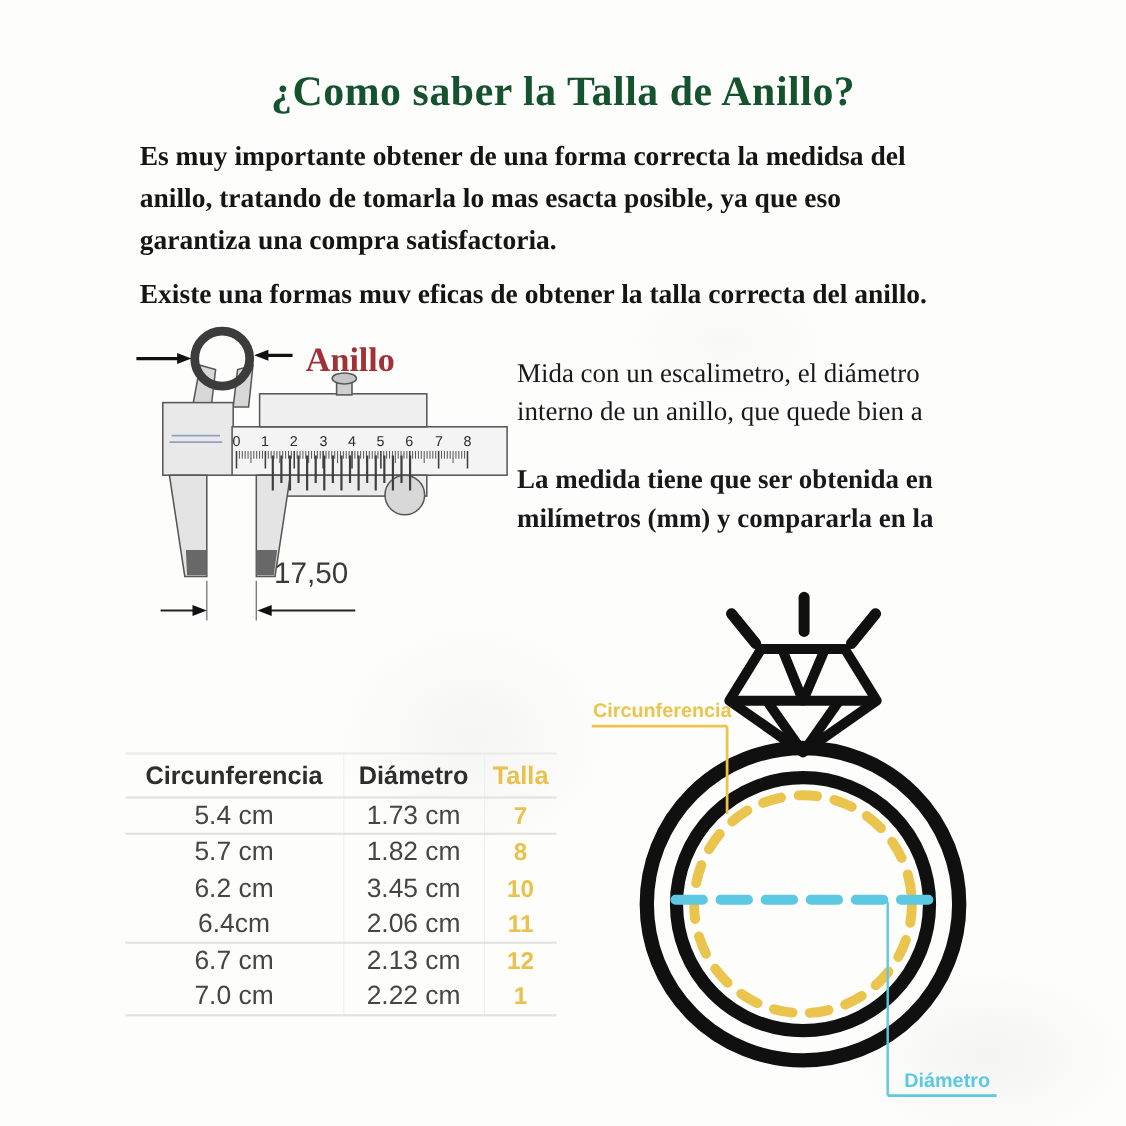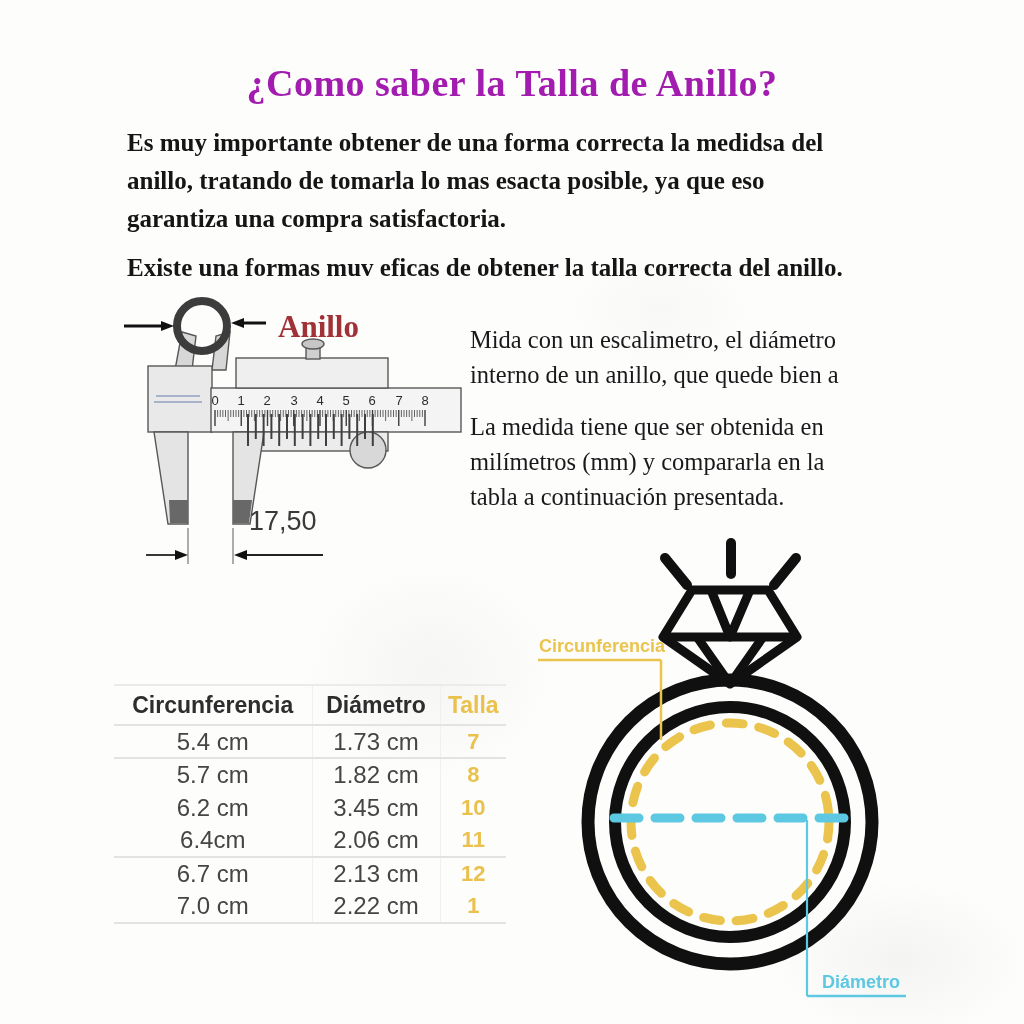--- a/index.html
+++ b/index.html
@@ -11,30 +11,30 @@
   .smudge{position:absolute;border-radius:50%;pointer-events:none;}
   .smudge.s1{left:300px;top:560px;width:260px;height:220px;
     background:radial-gradient(closest-side,rgba(120,120,125,.06),rgba(120,120,125,0));}
   .smudge.s2{left:770px;top:880px;width:260px;height:160px;
     background:radial-gradient(closest-side,rgba(120,120,125,.07),rgba(120,120,125,0));}
   .smudge.s3{left:560px;top:250px;width:200px;height:120px;
     background:radial-gradient(closest-side,rgba(120,120,125,.04),rgba(120,120,125,0));}
 
   .title{
     position:absolute;left:0;top:36px;width:1024px;text-align:center;
-    font-size:38px;letter-spacing:.5px;color:#a21caf;
+    font-size:38px;letter-spacing:.5px;color:#14532d;
   }
   .para{position:absolute;font-size:25px;color:#151515;font-weight:bold;}
   .para .ln{line-height:38px;white-space:nowrap;}
   .p-intro{left:127px;top:124px;}
   .p-method{left:127px;top:249px;}
 
   .right-col{position:absolute;left:470px;top:322px;width:460px;font-size:24.5px;color:#19191b;}
   .right-col .ln{line-height:35px;white-space:nowrap;}
-  .right-col .para2{margin-top:17px;}
+  .right-col .para2{margin-top:27px;font-weight:bold;}
 
   .caliper-wrap{position:absolute;left:118px;top:292px;}
   .ring-wrap{position:absolute;left:528px;top:532px;}
 
   
   .size-table{
     position:absolute;left:114px;top:684px;border-collapse:collapse;
     font-family:"Liberation Sans", sans-serif;
   }
   .size-table th,.size-table td{padding:0;text-align:center;}
@@ -239,21 +239,20 @@
 </div>
 
 <div class="right-col">
   <div class="para1">
     <div class="ln">Mida con un escalimetro, el diámetro</div>
     <div class="ln">interno de un anillo, que quede bien a</div>
   </div>
   <div class="para2">
     <div class="ln">La medida tiene que ser obtenida en</div>
     <div class="ln">milímetros (mm) y compararla en la</div>
-    <div class="ln">tabla a continuación presentada.</div>
   </div>
 </div>
 
 <table class="size-table">
   <colgroup>
       <col class="col-circ">
       <col class="col-diam">
       <col class="col-talla">
     </colgroup>
   <thead>

